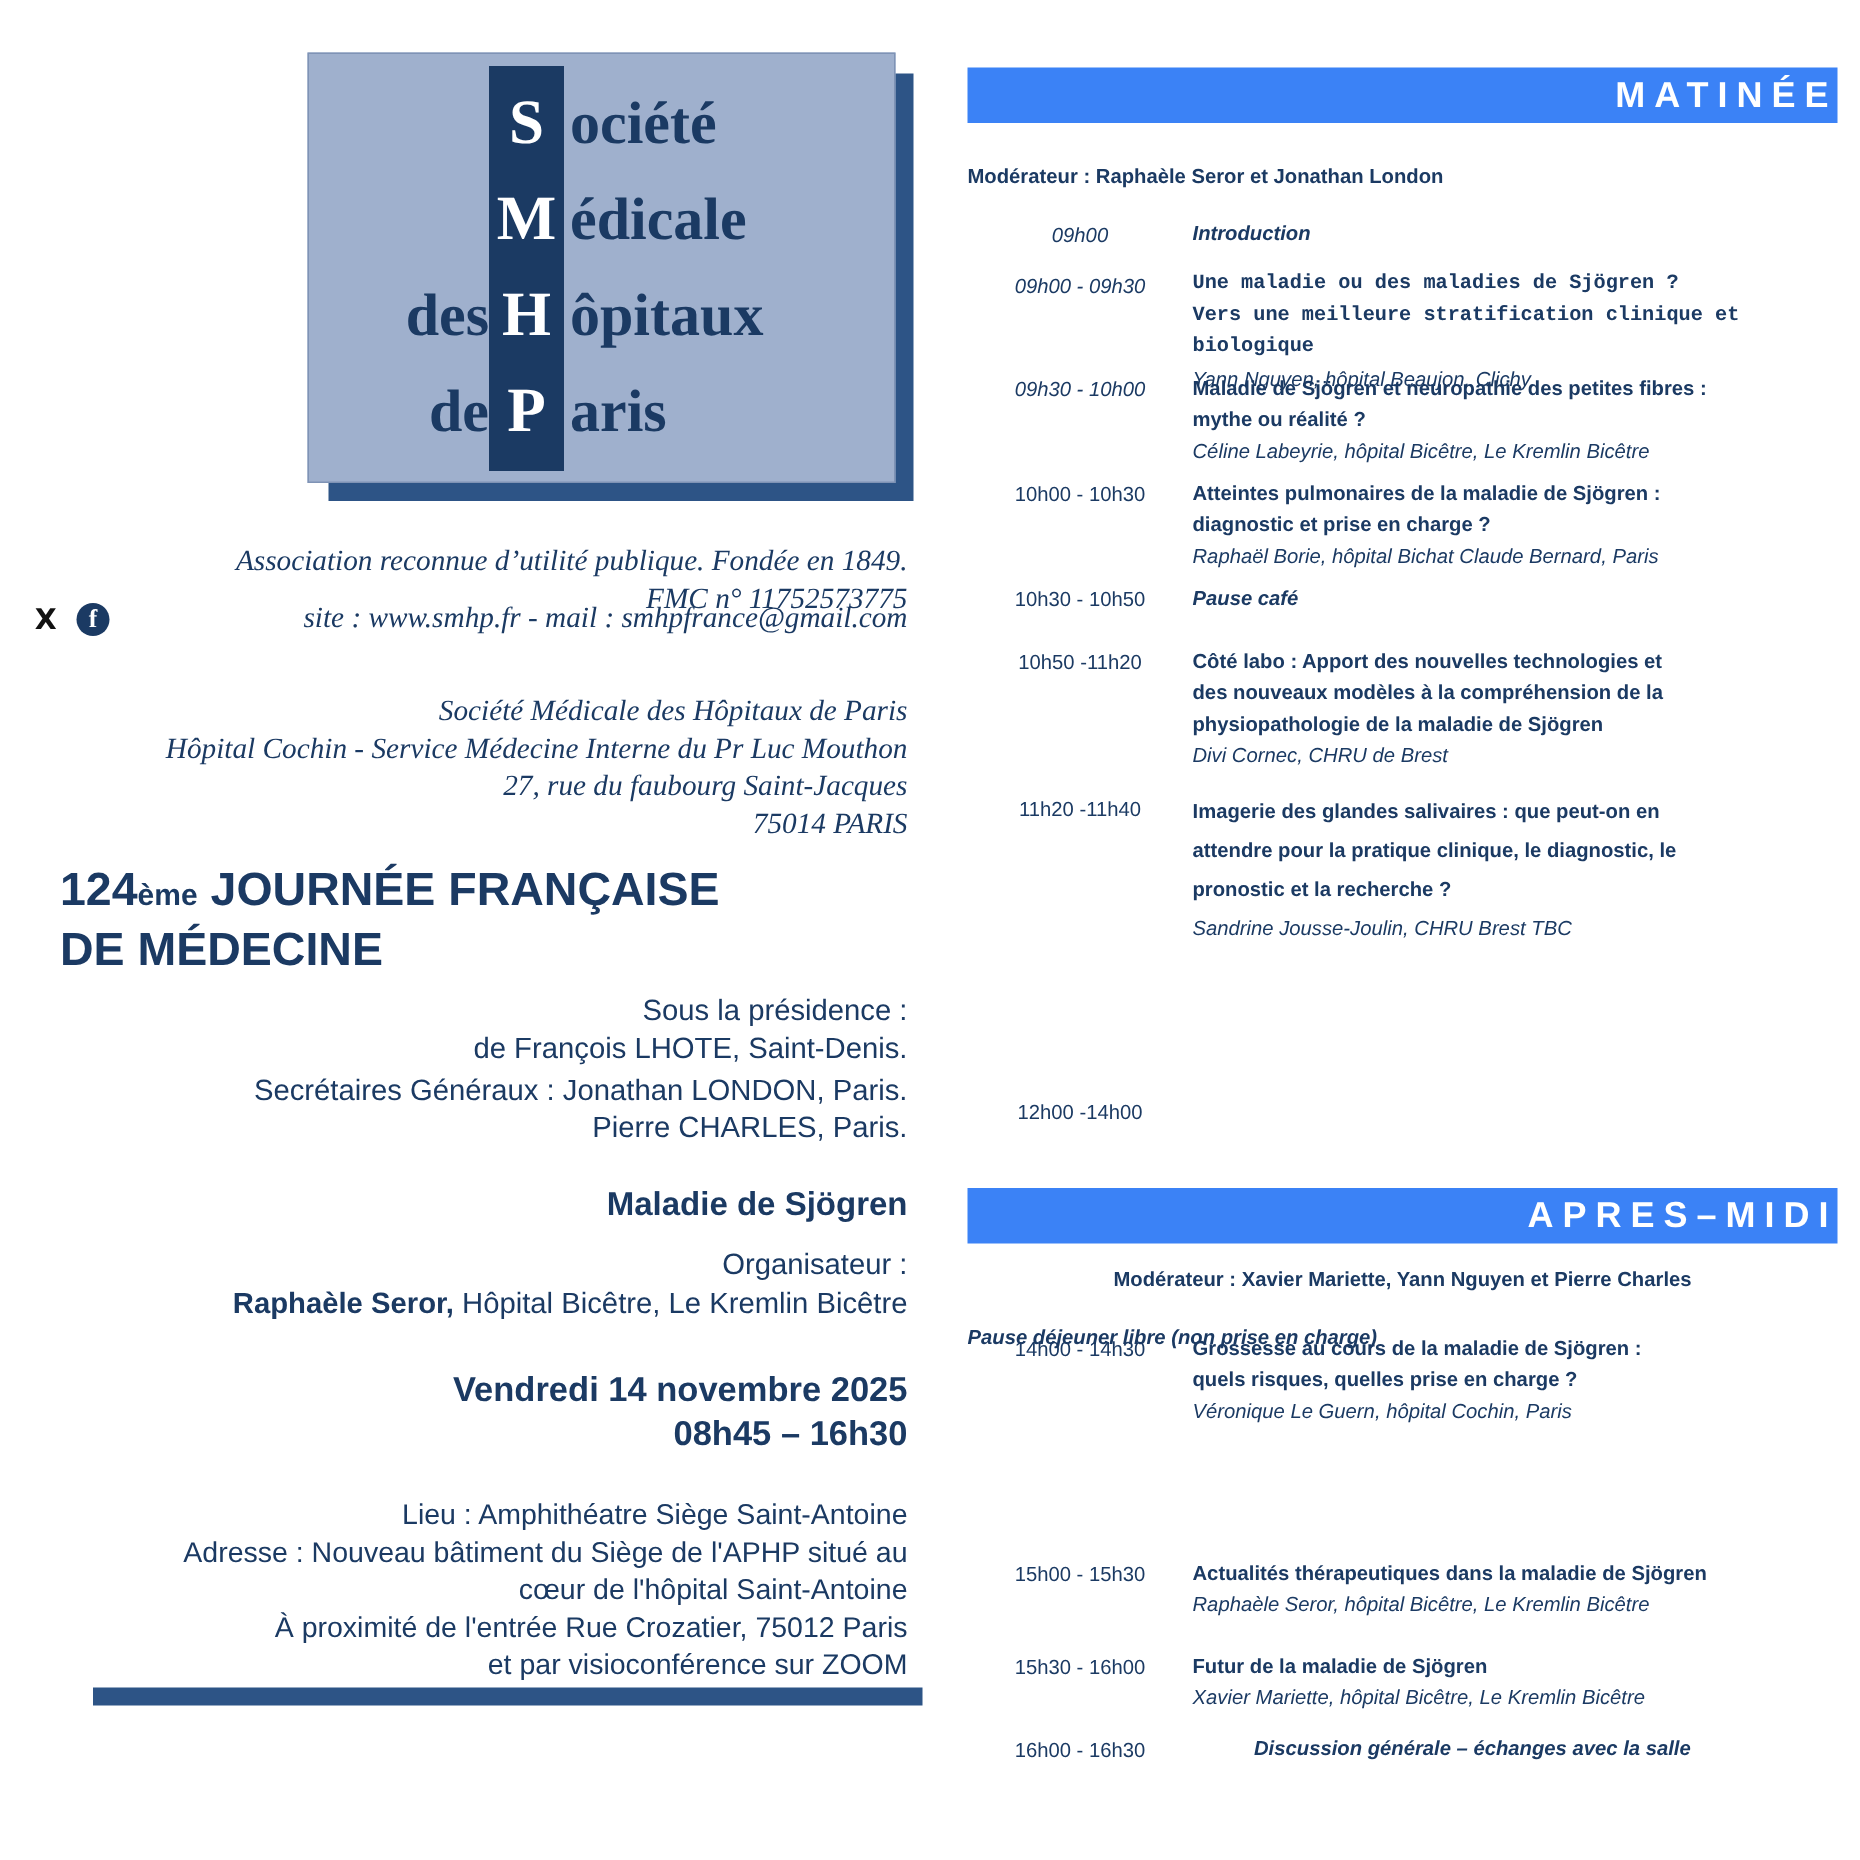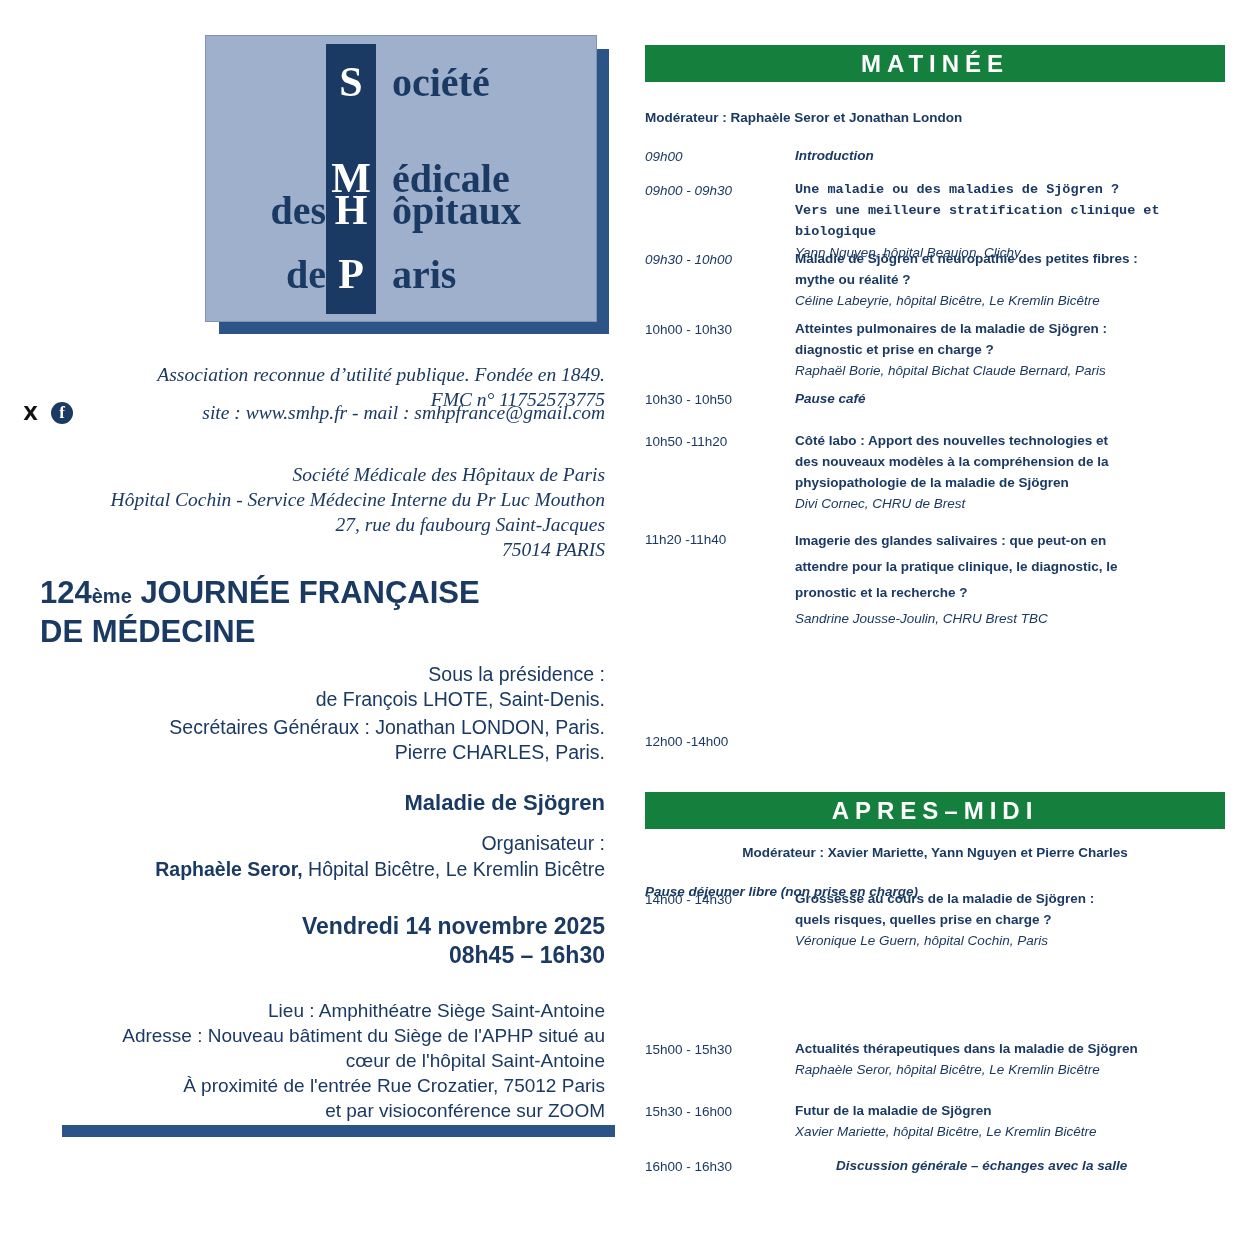--- a/index.html
+++ b/index.html
@@ -82,24 +82,24 @@
   }
   .logo-line .pre {
     display: inline-block;
     width: 120px;
     text-align: right;
     padding-right: 0px;
     box-sizing: border-box;
     color: #1b3a63;
   }
   .logo-line .post {
-    padding-left: 16px;
+    padding-left: 4px;
   }
   .ll1 { top: 22px; }
-  .ll2 { top: 86px; margin-top: 32px; }
+  .ll2 { top: 86px; }
   .ll3 { top: 150px; }
   .ll4 { top: 214px; }
 
   
   .assoc {
     position: absolute;
     left: 60px;
     top: 362px;
     width: 545px;
     text-align: right;
@@ -259,26 +259,26 @@
     left: 645px;
     top: 0;
     width: 580px;
     height: 1240px;
   }
   .session-header {
     position: absolute;
     left: 0;
     width: 580px;
     height: 37px;
-    background: #15803d;
+    background: #3b82f6;
     color: #ffffff;
     font-size: 24px;
     font-weight: bold;
     letter-spacing: 6px;
-    text-align: center;
+    text-align: right;
     line-height: 37px;
   }
   .moderateur {
     position: absolute;
     left: 0;
     width: 580px;
     font-size: 13.5px;
     font-weight: bold;
     color: #1b3a63;
   }
@@ -288,20 +288,21 @@
     width: 580px;
     display: flex;
   }
   .prog-time {
     width: 150px;
     flex: 0 0 150px;
     font-size: 13.5px;
     color: #1b3a63;
     line-height: 21px;
     padding-top: 1px;
+    text-align: center;
   }
   .prog-time.ital { font-style: italic; }
   .prog-body {
     flex: 1 1 auto;
     font-size: 13.5px;
     line-height: 21px;
     color: #1b3a63;
   }
   .prog-title {
     font-weight: bold;

